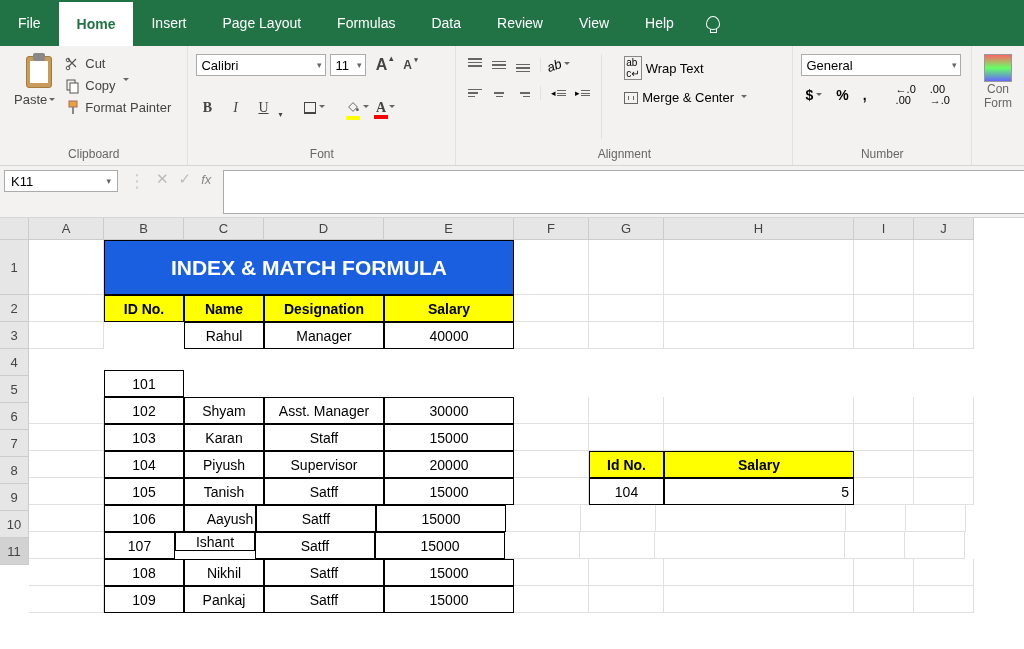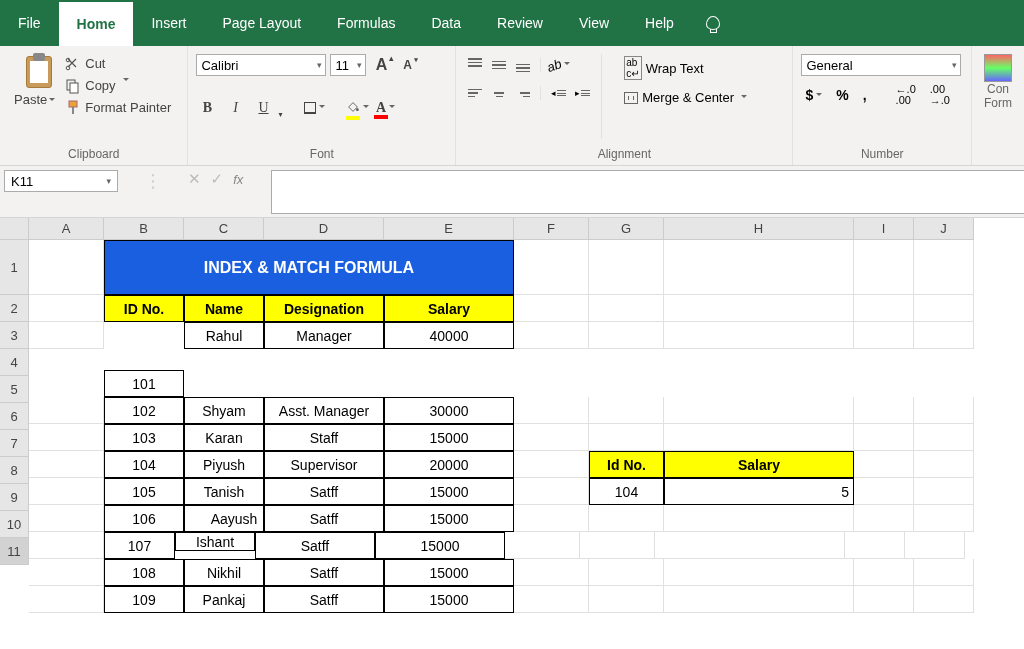--- a/index.html
+++ b/index.html
@@ -80,41 +80,41 @@
 .num-col{display:flex; flex-direction:column; gap:6px; padding-top:4px;}
 .num-format{width:160px; height:22px; border:1px solid #ababab; background:#fff; font-size:13px; padding:0 4px; display:flex; align-items:center; justify-content:space-between;}
 .num-row{display:flex; gap:6px; align-items:center;}
 .nbtn{padding:2px 4px; font-size:14px; cursor:pointer;}
 .decimal-ico{font-size:11px; display:flex; flex-direction:column; line-height:1;}
 
 
 .cf-col{display:flex; flex-direction:column; align-items:center; padding:4px; font-size:12px; color:#666;}
 
 
-.formula-bar{background:#f3f2f1; border-bottom:1px solid #d6d6d6; height:52px; display:flex; align-items:flex-start; padding:4px 0 0 4px; gap:24px;}
+.formula-bar{background:#f3f2f1; border-bottom:1px solid #d6d6d6; height:52px; display:flex; align-items:flex-start; padding:4px 0 0 4px; gap:8px;}
 .namebox{width:114px; height:22px; border:1px solid #ababab; background:#fff; font-size:13px; padding:0 6px; display:flex; align-items:center; justify-content:space-between;}
 .fx-divider{color:#ccc; font-size:18px; padding:0 2px;}
 .fx-btns{display:flex; align-items:center; gap:10px; color:#bbb; font-size:15px;}
 .fx-label{font-style:italic; font-size:13px; color:#888;}
 .fx-input{flex:1; height:44px; border:1px solid #ababab; border-right:none; background:#fff; margin-left:4px;}
 
 
 .grid-area{position:relative; overflow:hidden; height: 431px;}
 .corner{position:absolute; left:0; top:0; width:29px; height:22px; background:#e6e6e6; border-right:1px solid #ccc; border-bottom:1px solid #ccc;}
 .col-headers{position:absolute; left:29px; top:0; height:22px; display:flex;}
 .ch{background:#e6e6e6; border-right:1px solid #ccc; border-bottom:1px solid #ccc; display:flex; align-items:center; justify-content:center; font-size:13px; color:#444;}
 .row-headers{position:absolute; left:0; top:22px; width:29px;}
 .rh{background:#e6e6e6; border-right:1px solid #ccc; border-bottom:1px solid #ccc; display:flex; align-items:center; justify-content:center; font-size:13px; color:#444;}
 .rh.active{background:#d2d2d2;}
 .cells{position:absolute; left:29px; top:22px;}
 .row{display:flex;}
 .cell{border-right:1px solid #e0e0e0; border-bottom:1px solid #e0e0e0; background:#fff; display:flex; align-items:center; justify-content:center; font-size:14px; overflow:hidden;}
 
 
-.title-cell{background:#1a5fe0; color:#fff; font-weight:700; font-size:16px; border:1px solid #000 !important;}
+.title-cell{background:#1a5fe0; color:#fff; font-weight:700; font-size:21px; border:1px solid #000 !important;}
 .hdr-cell{background:#ffff00; color:#000; font-weight:700; border:1px solid #000 !important;}
 .data-cell{border:1px solid #000 !important; color:#000;}
 .result-cell{text-align:right; justify-content:flex-end; padding-right:4px;}
 
 .sep{width:1px; background:#e1e1e1; margin:4px 4px;}
 </style>
 </head>
 <body>
 
 <div class="titlebar">
@@ -465,21 +465,21 @@
         <div class="cell data-cell" style="width: 130px; height: 27px;">15000</div>
         <div class="cell" style="width: 75px; height: 27px;"></div>
         <div class="cell data-cell" style="width: 75px; height: 27px;">104</div>
         <div class="cell data-cell result-cell" style="width: 190px; height: 27px;">5</div>
         <div class="cell" style="width: 60px; height: 27px;"></div>
         <div class="cell" style="width: 60px; height: 27px;"></div>
       </div>
       <div class="row">
         <div class="cell" style="width: 75px; height: 27px;"></div>
         <div class="cell data-cell" style="width: 80px; height: 27px;">106</div>
-        <div class="cell data-cell" style="width: 80px; height: 27px; padding-left: 20px;">Aayush</div>
+        <div class="cell data-cell" style="width: 72px; height: 27px; padding-left: 20px;">Aayush</div>
         <div class="cell data-cell" style="width: 120px; height: 27px;">Satff</div>
         <div class="cell data-cell" style="width: 130px; height: 27px;">15000</div>
         <div class="cell" style="width: 75px; height: 27px;"></div>
         <div class="cell" style="width: 75px; height: 27px;"></div>
         <div class="cell" style="width: 190px; height: 27px;"></div>
         <div class="cell" style="width: 60px; height: 27px;"></div>
         <div class="cell" style="width: 60px; height: 27px;"></div>
       </div>
       <div class="row">
         <div class="cell" style="width: 75px; height: 27px;"></div>

